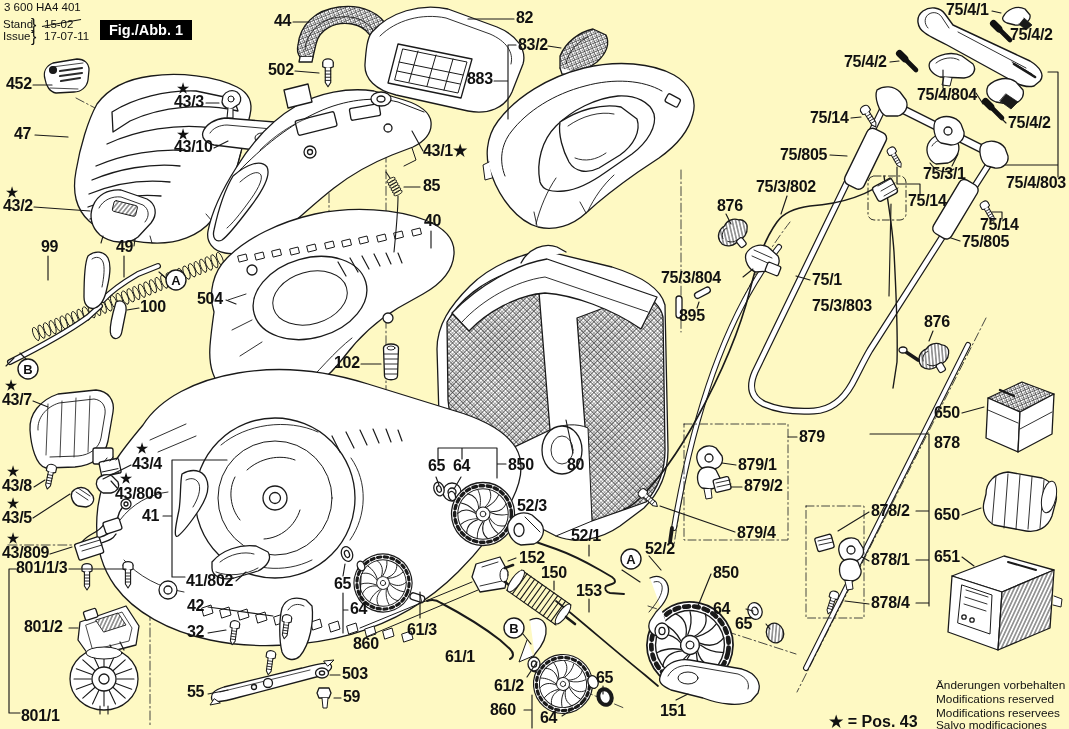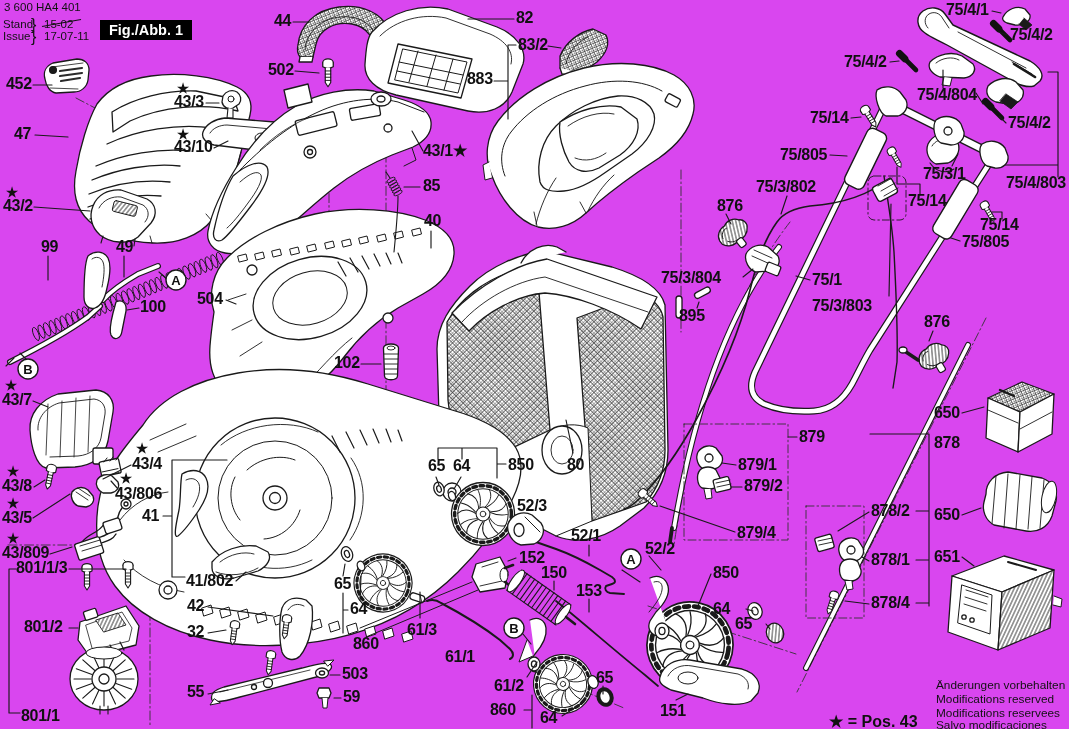--- a/index.html
+++ b/index.html
@@ -1,16 +1,16 @@
 <!DOCTYPE html>
 <html><head>
 <meta charset="utf-8">
 <style>
   html,body{margin:0;padding:0;background:#fff;}
-  .page{position:relative;width:1069px;height:729px;background:#d946ef;overflow:hidden;
+  .page{position:relative;width:1069px;height:729px;background:#fef9c3;overflow:hidden;
         font-family:"Liberation Sans", sans-serif;}
   svg{display:block}
   text{fill:#111;}
   .lbl{font-weight:bold;font-size:16px;letter-spacing:-0.3px;}
   .hdr{font-size:11.5px;}
   .fig{font-size:14.5px;font-weight:bold;fill:#fff;}
   .ftr{font-size:11.8px;}
   .note{font-size:16px;font-weight:bold;}
   .co{font-size:13px;font-weight:bold;}
 </style>

